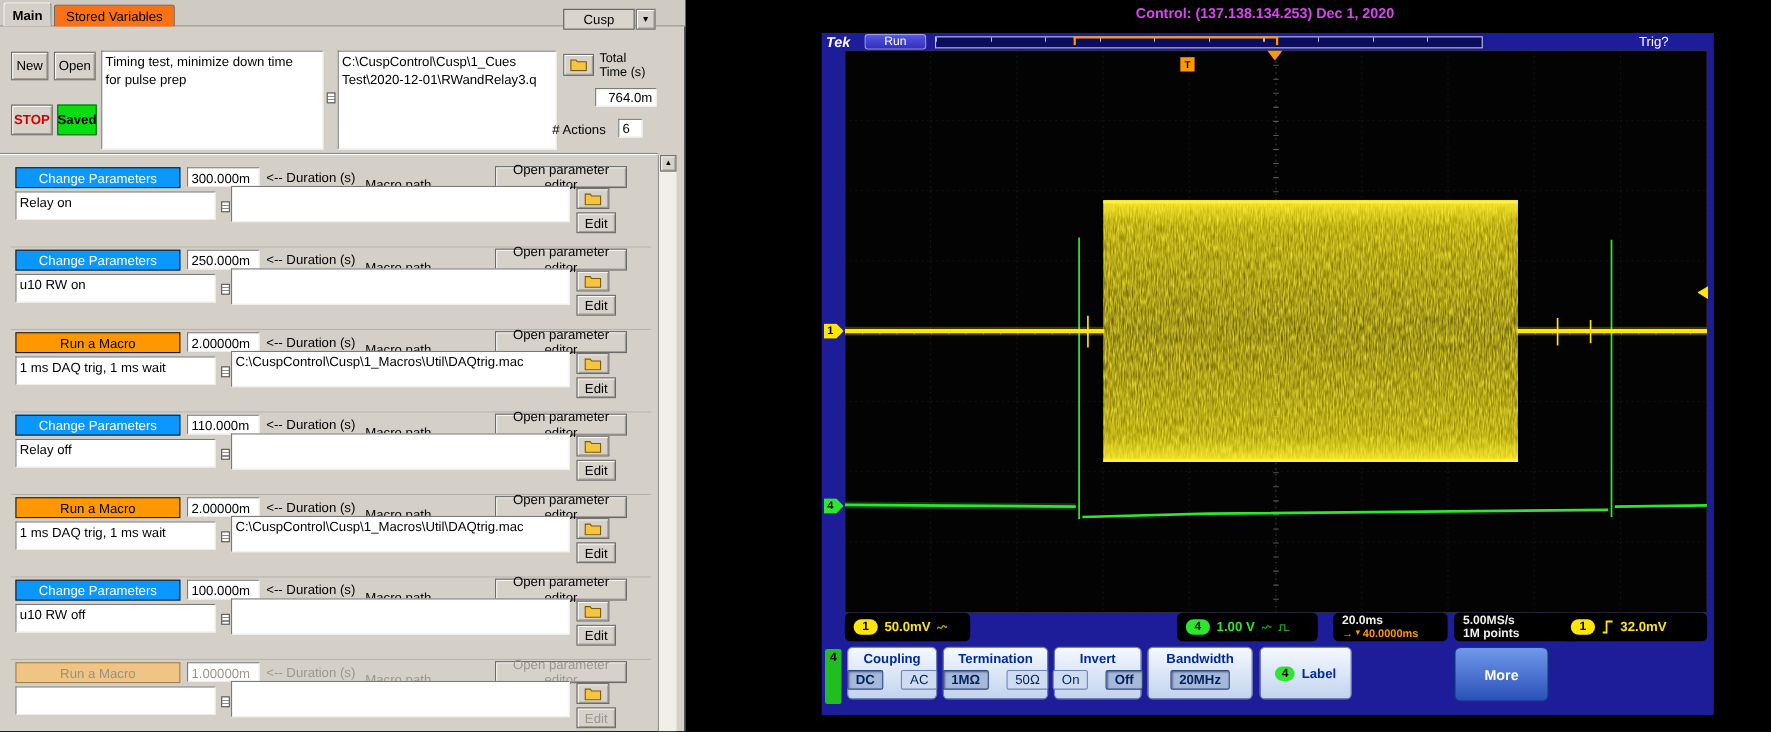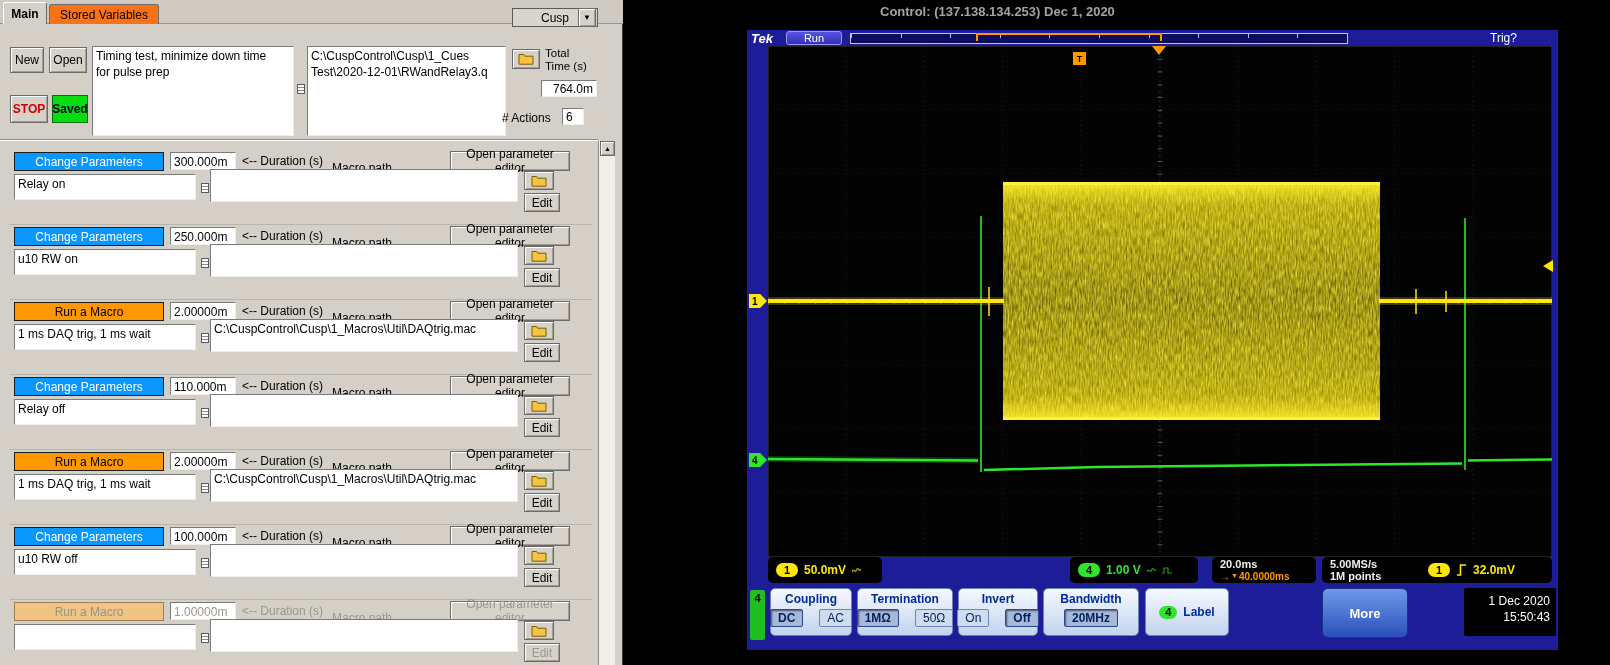--- a/index.html
+++ b/index.html
@@ -39,21 +39,21 @@
   .opedit{left:440px;top:1px;width:120px;height:20px}
   .namebox{left:4px;top:24px;width:182px;height:26px}
   .arow .term{left:191px;top:33px}
   .macrobox{left:200px;top:19px;width:308px;height:33px}
   .folderbtn{left:514px;top:21px;width:30px;height:19px}
   .editbtn{left:514px;top:43px;width:36px;height:19px}
   .row-disabled .actionbtn.orange{background:#f0c583;color:#969288;border-color:#a08050}
   .row-disabled .sunkenbox,.row-disabled .lbl,.row-disabled .btn3d{color:#9b978f}
 
   
-  .ctrlhdr{color:#a3a3a3;font-weight:bold;font-size:13px;text-align:left}
+  .ctrlhdr{color:#d946ef;font-weight:bold;font-size:13px;text-align:center}
   .bezel{left:747px;top:30px;width:811px;height:620px;background:#1d1d9a}
   .tek{color:#fff;font-weight:bold;font-style:italic;font-size:13px}
   .runbox{background:linear-gradient(#5555e0,#3030b8);border:1px solid #9a9aee;border-radius:3px;
           color:#fff;font-size:11px;display:flex;align-items:center;justify-content:center}
   .acqbar{border:1px solid #c3c3ee;background:#0d0d5e}
   .acqticks{position:absolute;left:0;top:0;width:100%;height:4px;
             background:repeating-linear-gradient(90deg,#b9b9e6 0 1px,transparent 1px 49.6px)}
   .bracket{position:absolute;left:125px;top:-1px;width:186px;height:8px;
            border:2px solid #ff9800;border-bottom:none}
   .trigq{color:#fff;font-size:12px}
@@ -83,21 +83,21 @@
 </style>
 </head>
 <body>
 
 <div class="stage">
 
   <div class="lp abs">
     <div class="tabbar abs"></div>
     <div class="tab active abs" style="left:3px;top:2px;width:44px;height:22px">Main</div>
     <div class="tab abs" style="left:49px;top:4px;width:110px;height:20px">Stored Variables</div>
-    <div class="combo abs" style="left:512px;top:8px;width:86px;height:19px">Cusp</div>
+    <div class="combo abs" style="left:512px;top:8px;width:65px;height:19px">Cusp</div>
     <button class="btn3d abs" style="left:578px;top:8px;width:18px;height:19px;font-size:8px">▼</button>
 
     <button class="btn3d abs" style="left:10px;top:47px;width:34px;height:26px">New</button>
     <button class="btn3d abs" style="left:49px;top:47px;width:38px;height:26px">Open</button>
     <button class="btn3d stop-btn abs" style="left:10px;top:95px;width:38px;height:28px">STOP</button>
     <button class="btn3d saved-btn abs" style="left:52px;top:95px;width:36px;height:28px">Saved</button>
 
     <div class="sunkenbox abs" style="left:92px;top:46px;width:202px;height:90px">Timing test, minimize down time
 for pulse prep</div>
     <span class="term abs" style="left:297px;top:84px"></span>
@@ -378,18 +378,14 @@
     <div class="menu-title">Bandwidth</div>
     <div class="tilerow">
       <span class="tile sel">20MHz</span>
     </div>
   </div>
   <div class="menu-group abs" style="left:1145px;top:588px;width:84px;height:48px;justify-content:center;flex-direction:row;align-items:center;gap:6px;padding-top:0">
     <span class="pill g" style="min-width:18px;height:13px">4</span>
     <span class="menu-title">Label</span>
   </div>
   <div class="morebtn abs" style="left:1322px;top:588px;width:86px;height:50px">More</div>
-  <div class="dtbox abs" style="left:1464px;top:588px;width:92px;height:48px">
-    <div>1 Dec 2020</div>
-    <div>15:50:43</div>
-  </div>
 
 </div>
 
 </body></html>

